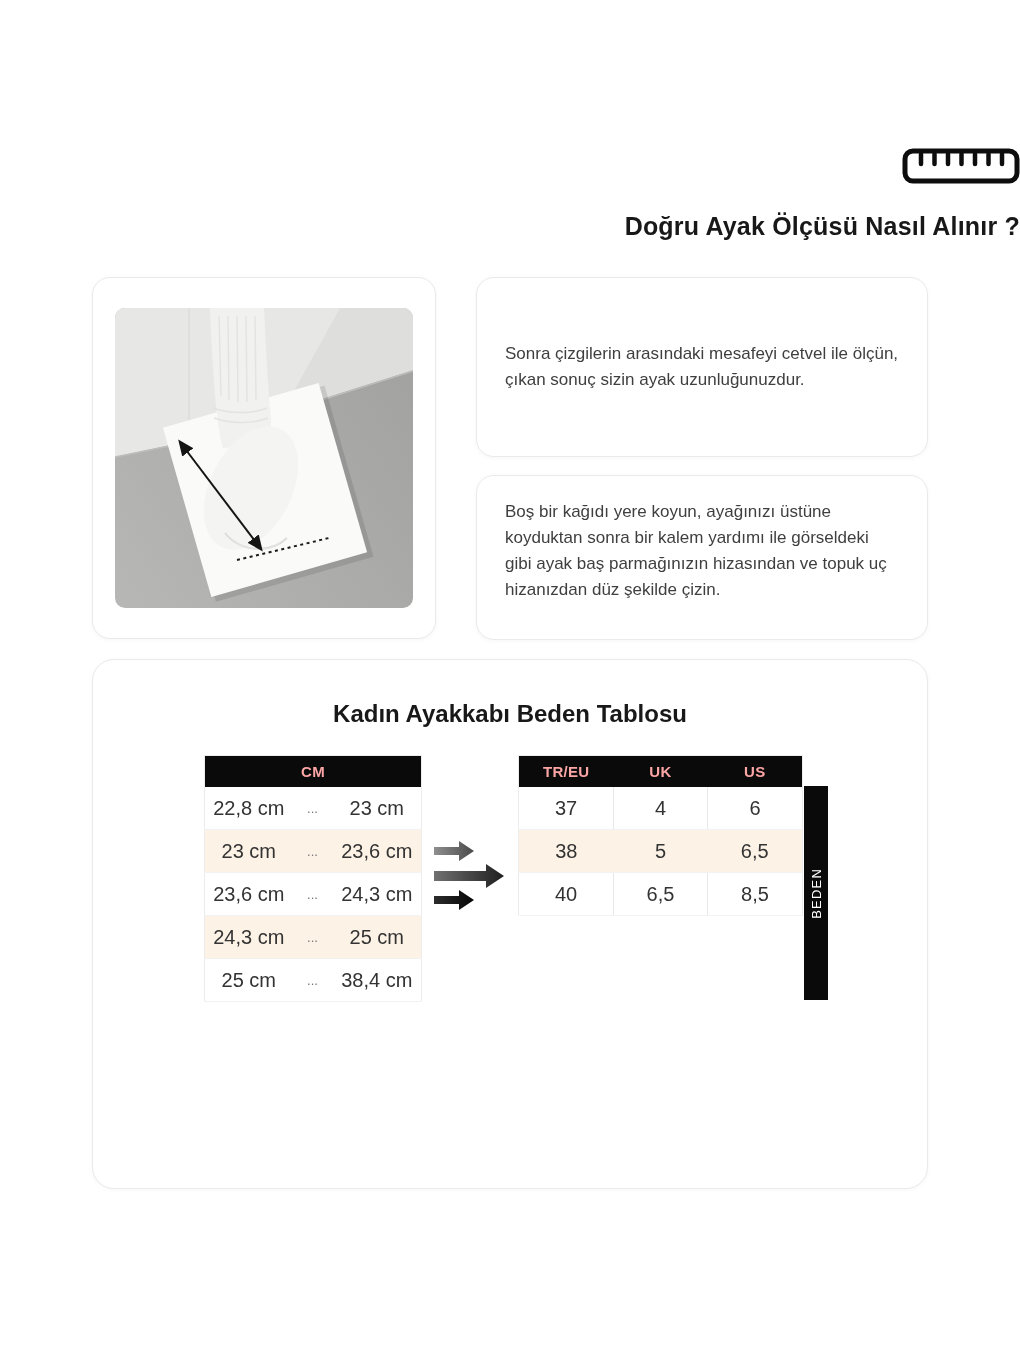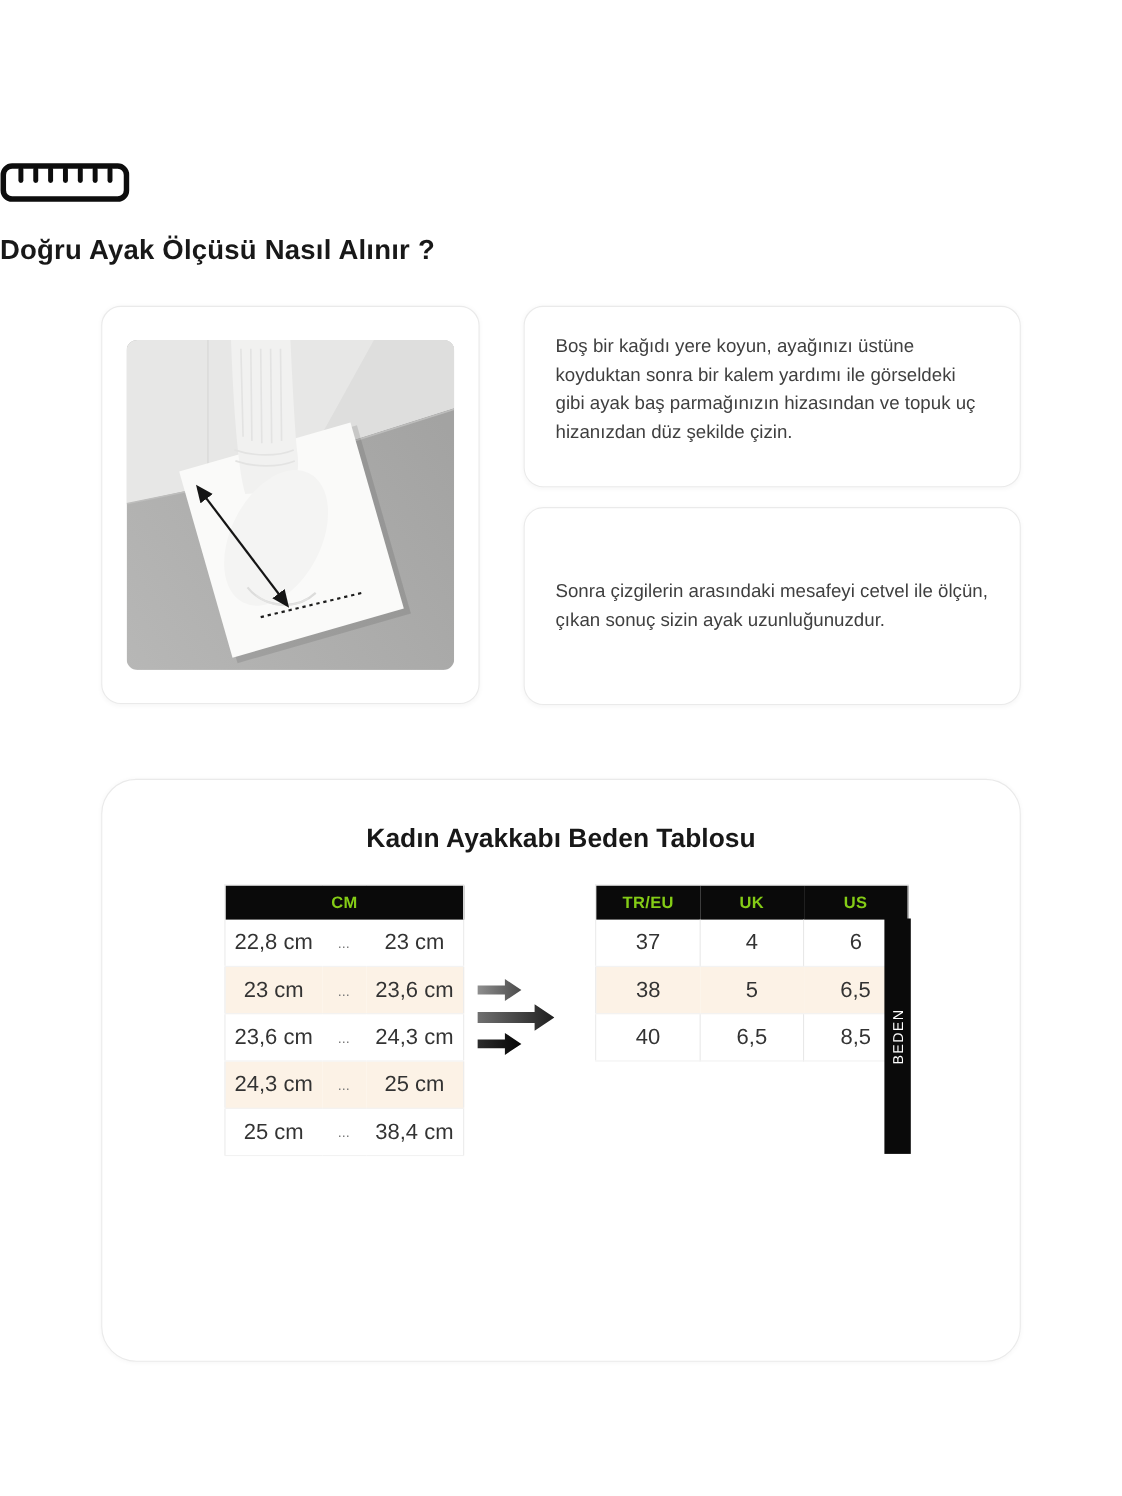--- a/index.html
+++ b/index.html
@@ -2,46 +2,46 @@
 <html><head>
 <meta charset="utf-8">
 <style>
   html,body{margin:0;padding:0;}
   body{
     width:1020px;height:1360px;background:#ffffff;position:relative;
     font-family:"Liberation Sans", sans-serif;color:#1d1d1d;
     -webkit-font-smoothing:antialiased;
   }
   
-  .top-section{text-align:left;padding-top:148px;}
+  .top-section{text-align:right;padding-top:148px;}
   .ruler-wrap{display:inline-block;line-height:0;}
   .page-title{
     margin:24px 0 0 0;font-size:25px;font-weight:bold;color:#181818;letter-spacing:.2px;
   }
   
   .guide-row{width:836px;margin:36px auto 0;display:flex;gap:40px;align-items:flex-start;}
   .card{
     background:#fff;border:1px solid #eaeaea;border-radius:18px;
     box-shadow:0 1px 5px rgba(0,0,0,.04);box-sizing:border-box;
   }
   .photo-card{width:344px;height:362px;display:flex;align-items:center;justify-content:center;flex:none;}
   .photo-frame{width:298px;height:300px;border-radius:10px;overflow:hidden;line-height:0;}
   .steps-col{flex:1;display:flex;flex-direction:column;gap:18px;}
   .step-card{width:100%;padding:0 28px;font-size:17px;line-height:1.53;color:#3f3f3f;}
   .step-card.one{height:165px;padding-top:23px;}
   .step-card.two{height:180px;display:flex;align-items:center;}
   
-  .chart-card{width:836px;height:530px;margin:67px auto 0;border-radius:32px;}
+  .chart-card{width:836px;height:530px;margin:19px auto 0;border-radius:22px;}
   .chart-title{margin:0;padding-top:40px;text-align:center;font-size:24px;font-weight:bold;color:#181818;}
   .tables-area{position:relative;height:370px;margin-top:27px;}
   table{border-collapse:collapse;table-layout:fixed;}
   th,td{padding:0;}
   .cm-table{position:absolute;left:111px;top:0;width:217px;border:1px solid #ececec;}
-  .size-table{position:absolute;left:448px;top:0;width:284px;border:1px solid #ececec;}
-  thead th{background:#0a0a0a;color:#84cc16;height:31px;font-size:15px;font-weight:bold;letter-spacing:.3px;}
+  .size-table{position:absolute;left:425px;top:0;width:284px;border:1px solid #ececec;}
+  thead th{background:#0a0a0a;color:#fca5a5;height:31px;font-size:15px;font-weight:bold;letter-spacing:.3px;}
   tbody td{height:42px;text-align:center;font-size:20px;color:#333333;border-bottom:1px solid #f2f2f2;}
   tbody tr:nth-child(even){background:#fcf2e6;}
   .cm-table td.sep{font-size:13px;color:#787878;}
   .size-table tbody tr:nth-child(odd) td:not(:last-child){border-right:1px solid #e8e8e8;}
   .beden-bar{
     position:absolute;left:711px;top:31px;width:24px;height:214px;background:#0a0a0a;
     display:flex;align-items:center;justify-content:center;
   }
   .beden-bar span{
     color:#ffffff;font-size:13px;letter-spacing:1.2px;
@@ -113,25 +113,25 @@
         <path d="M118,232 C130,243 152,244 165,235" fill="none" stroke="#e3e3e2" stroke-width="1.5"></path>
 
         <line x1="65" y1="134" x2="146" y2="241" stroke="#151515" stroke-width="2" marker-start="url(#ah)" marker-end="url(#ah)"></line>
 
         <path d="M122,252 L214,230" fill="none" stroke="#1c1c1c" stroke-width="2" stroke-dasharray="3,3.5"></path>
       </svg>
     </div>
   </div>
 
   <div class="steps-col">
+    <div class="card step-card two">
+      <span>Sonra çizgilerin arasındaki mesafeyi cetvel ile ölçün, çıkan sonuç sizin ayak uzunluğunuzdur.</span>
+    </div>
     <div class="card step-card one">
       <span>Boş bir kağıdı yere koyun, ayağınızı üstüne koyduktan sonra bir kalem yardımı ile görseldeki gibi ayak baş parmağınızın hizasından ve topuk uç hizanızdan düz şekilde çizin.</span>
-    </div>
-    <div class="card step-card two">
-      <span>Sonra çizgilerin arasındaki mesafeyi cetvel ile ölçün, çıkan sonuç sizin ayak uzunluğunuzdur.</span>
     </div>
   </div>
 </div>
 
 <div class="card chart-card">
   <h2 class="chart-title">Kadın Ayakkabı Beden Tablosu</h2>
 
   <div class="tables-area">
 
     <table class="cm-table">

